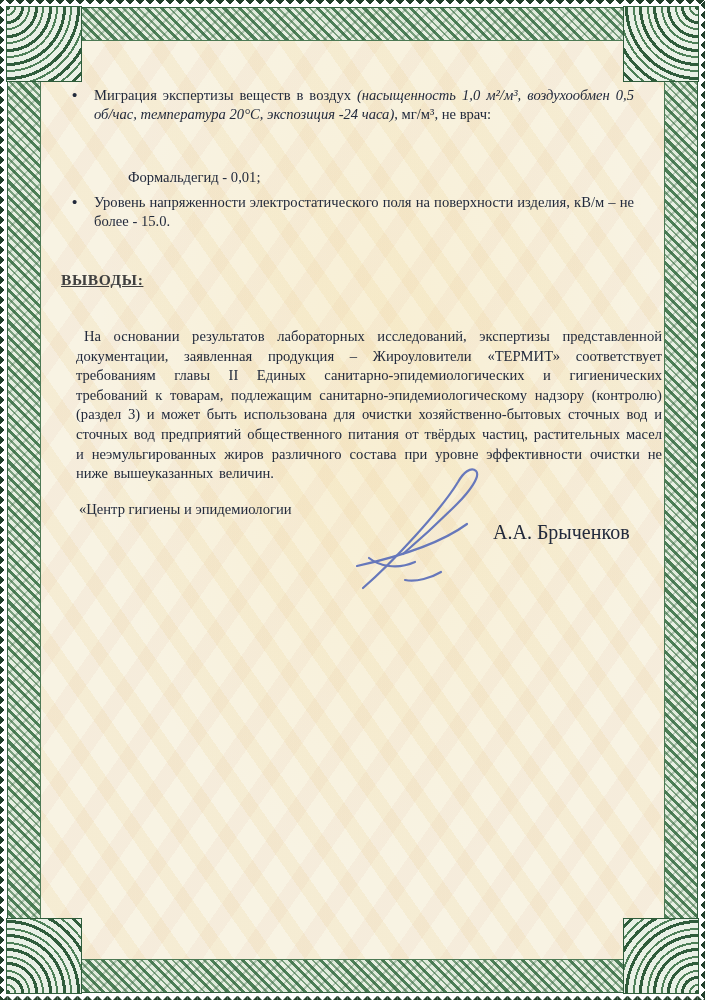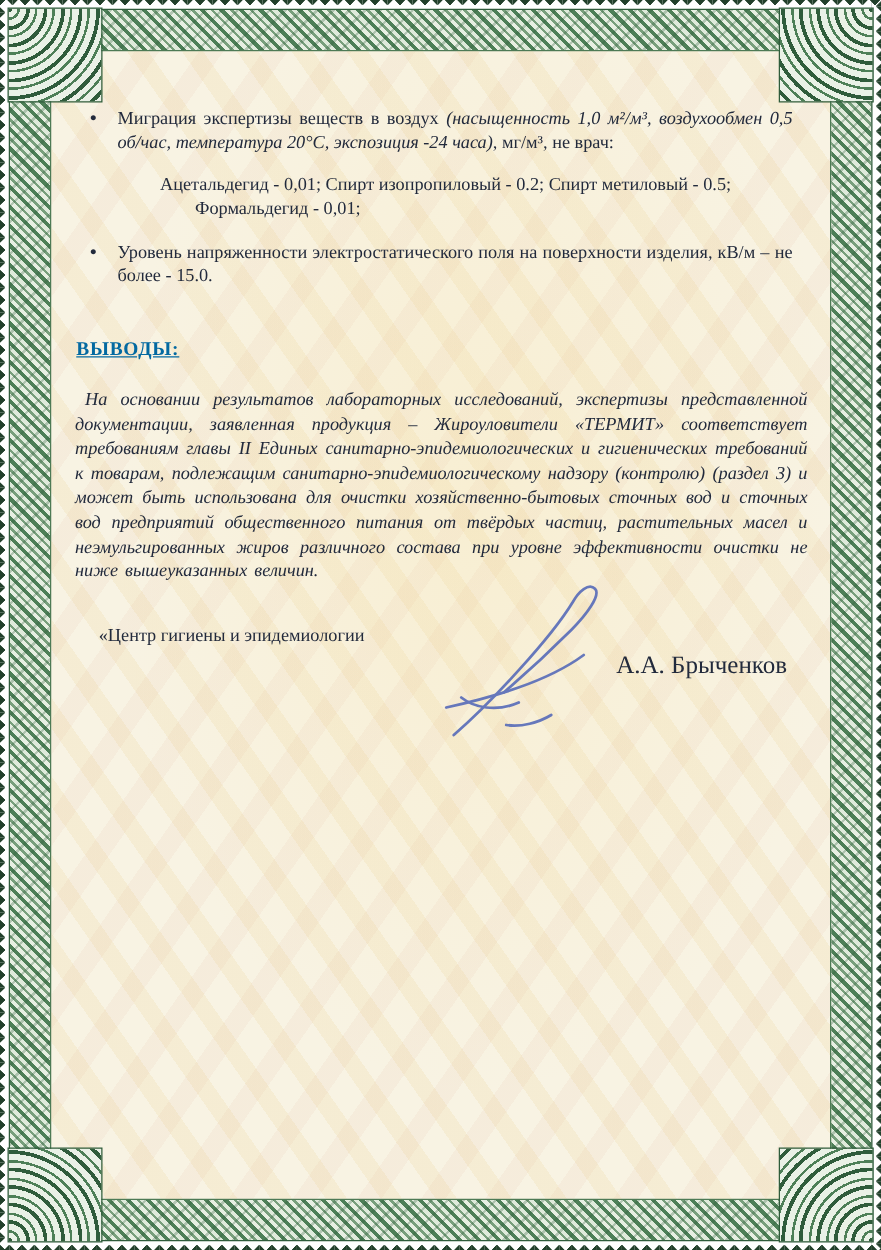--- a/index.html
+++ b/index.html
@@ -58,25 +58,25 @@
   
   .content{position:absolute;inset:0;z-index:5;font-size:14.6px;line-height:19px;}
   .bullet-item{position:absolute;display:flex;}
   .bullet-marker{width:22px;flex:0 0 22px;font-weight:bold;font-size:15px;}
   .bullet-text{flex:1;text-align:justify;}
   .it{font-style:italic;}
   .sub-values{position:absolute;left:128px;width:480px;}
   .heading{
     position:absolute;left:61px;top:270px;margin:0;
     font-size:15.5px;font-weight:bold;letter-spacing:0.6px;
-    text-decoration:underline;color:#0369a1;
+    text-decoration:underline;color:#404040;
   }
   .paragraph{
-    position:absolute;left:60px;top:311px;width:586px;margin:0;
-    text-align:justify;text-indent:8px;line-height:19.6px;word-spacing:2px;font-style:italic;
+    position:absolute;left:60px;top:311px;width:586px;margin:16px;
+    text-align:justify;text-indent:8px;line-height:19.6px;word-spacing:2px;
   }
   .sig-block{position:absolute;left:79px;top:500px;line-height:19px;}
   .expert-name{position:absolute;left:493px;top:523px;font-size:20px;}
   .signature-svg{position:absolute;left:345px;top:462px;}
 </style>
 </head>
 <body>
 
 <div class="page">
 
@@ -96,22 +96,21 @@
 
   <div class="content">
 
     <div class="bullet-item" style="left:72px;top:86px;width:562px;">
       <span class="bullet-marker">•</span>
       <div class="bullet-text">
         <span>Миграция экспертизы веществ в воздух </span><span class="it">(насыщенность 1,0 м²/м³, воздухообмен 0,5 об/час, температура 20°С, экспозиция -24 часа)</span><span>, мг/м³, не врач:</span>
       </div>
     </div>
 
-    <div class="sub-values" style="top:139px;">Ацетальдегид - 0,01; Спирт изопропиловый - 0.2; Спирт метиловый - 0.5;</div>
-    <div class="sub-values" style="top:158px;margin-left:28px;">Формальдегид - 0,01;</div>
+    <div class="sub-values" style="top:168px;">Формальдегид - 0,01;</div>
 
     <div class="bullet-item" style="left:72px;top:193px;width:562px;">
       <span class="bullet-marker">•</span>
       <div class="bullet-text">Уровень напряженности электростатического поля на поверхности изделия, кВ/м – не более - 15.0.</div>
     </div>
 
     <h2 class="heading">ВЫВОДЫ:</h2>
     <p class="paragraph">На основании результатов лабораторных исследований, экспертизы представленной документации, заявленная продукция – Жироуловители «ТЕРМИТ» соответствует требованиям главы II Единых санитарно-эпидемиологических и гигиенических требований к товарам, подлежащим санитарно-эпидемиологическому надзору (контролю) (раздел 3) и может быть использована для очистки хозяйственно-бытовых сточных вод и сточных вод предприятий общественного питания от твёрдых частиц, растительных масел и неэмульгированных жиров различного состава при уровне эффективности очистки не ниже вышеуказанных величин.</p>
 
     <div class="sig-block">

